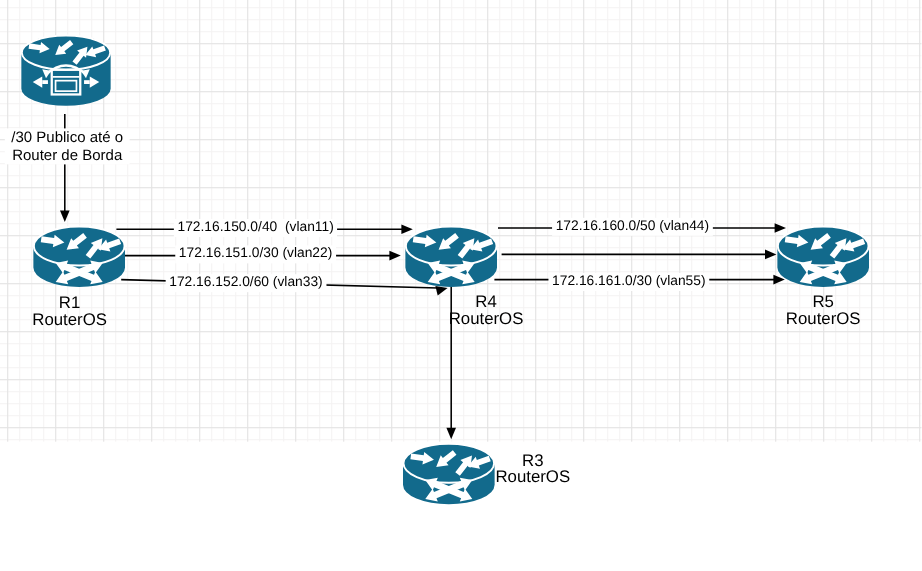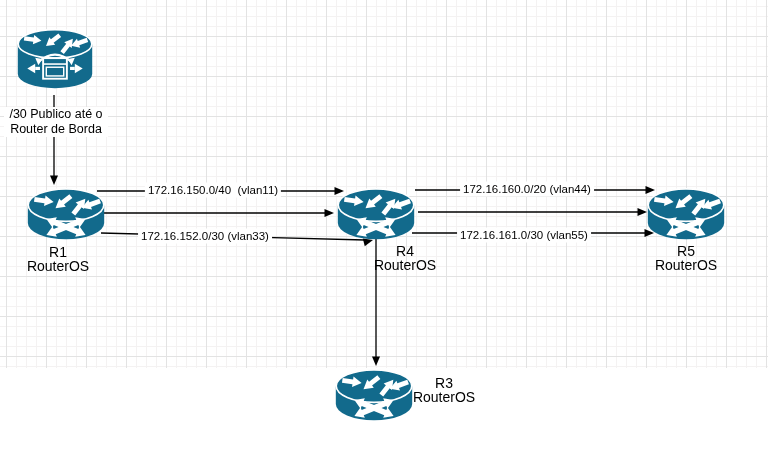--- a/index.html
+++ b/index.html
@@ -189,17 +189,18 @@
         <path transform="translate(48,49) rotate(-22)" d="M-26,0 L-15,-7 L-15,-3.4 L15,-3.4 L15,-7 L26,0 L15,7 L15,3.4 L-15,3.4 L-15,7 Z"></path>
       </g>
     </svg>
   </div>
   <div class="node-label" style="left:444px;top:377px;text-align:center;">
     <span>R3</span>
     <span>RouterOS</span>
   </div>
 
   <div class="edge-label" style="left:213px;top:190px;">172.16.150.0/40  (vlan11)</div>
-  <div class="edge-label" style="left:205px;top:236px;">172.16.152.0/30 (vlan33)</div>
-  <div class="edge-label" style="left:527px;top:189px;">172.16.160.0/20 (vlan44)</div>
+  <div class="edge-label" style="left:213px;top:212px;">172.16.151.0/30 (vlan22)</div>
+  <div class="edge-label" style="left:205px;top:236px;">172.16.152.0/60 (vlan33)</div>
+  <div class="edge-label" style="left:527px;top:189px;">172.16.160.0/50 (vlan44)</div>
   <div class="edge-label" style="left:524px;top:211px;margin-top:24px;">172.16.161.0/30 (vlan55)</div>
 
 </div>
 
 </body></html>

